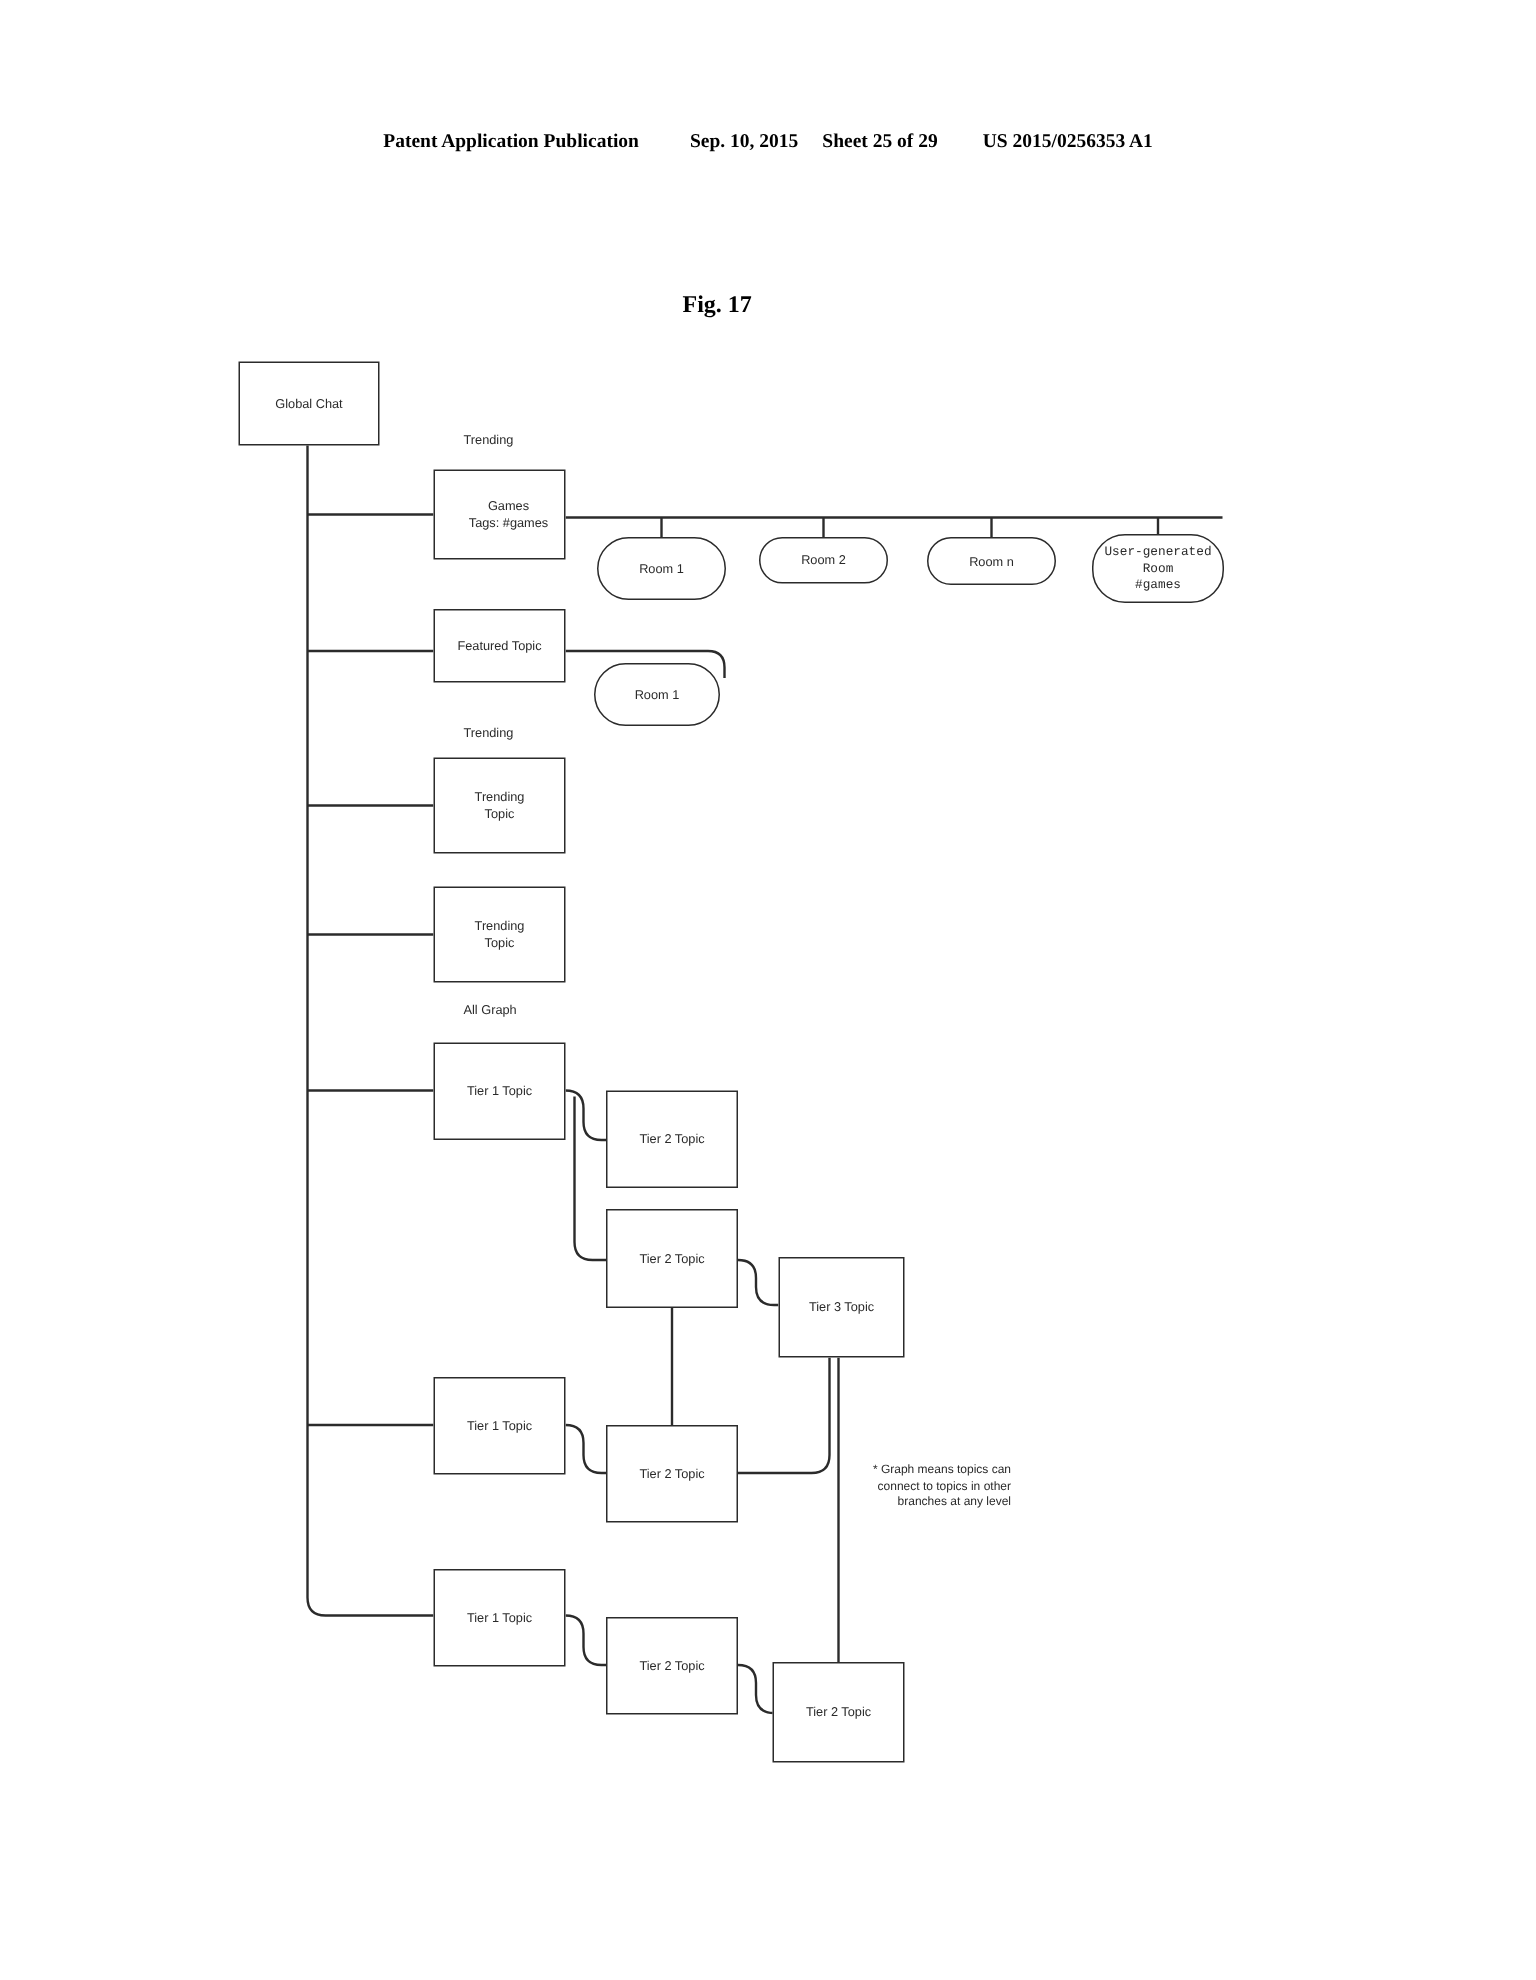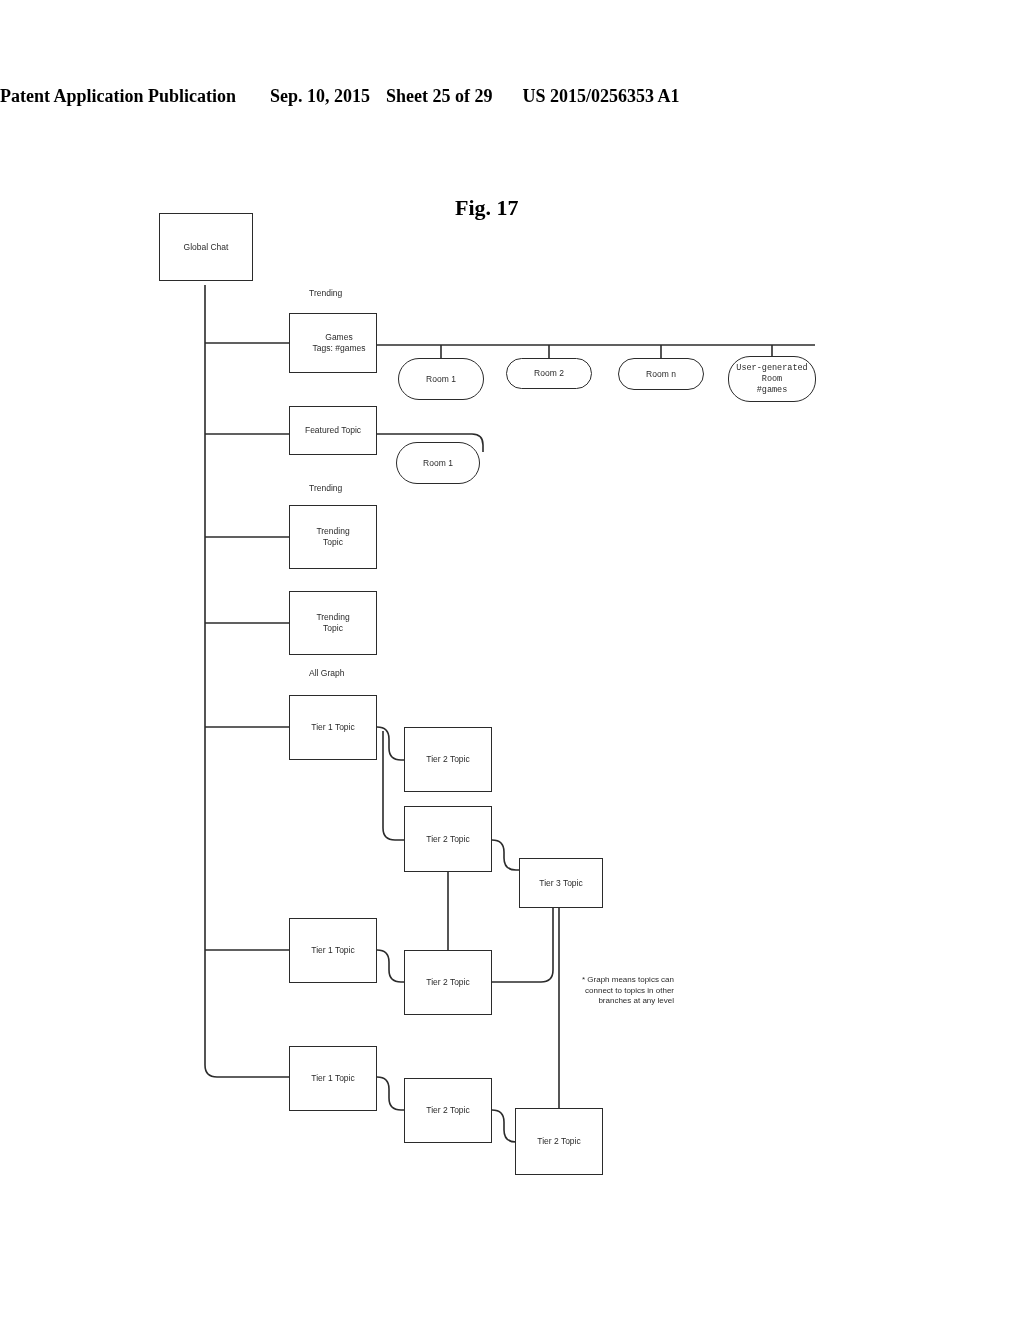--- a/index.html
+++ b/index.html
@@ -16,39 +16,40 @@
     color: #000000;
     overflow: hidden;
   }
 
   
   #patent-header {
     position: absolute;
     top: 86px;
     left: 0;
     width: 1024px;
+    text-align: center;
     font-family: "Liberation Serif", serif;
     font-weight: bold;
-    font-size: 18px;
+    font-size: 13px;
     letter-spacing: 0px;
     white-space: nowrap;
   }
   #patent-header .hdr-seg { display: inline-block; }
   .gap-lg { display: inline-block; width: 34px; }
   .gap-md { display: inline-block; width: 16px; }
   .gap-xl { display: inline-block; width: 30px; }
 
   
   #fig-label {
     position: absolute;
     top: 195px;
     left: 455px;
     font-family: "Liberation Serif", serif;
     font-weight: bold;
-    font-size: 22px;
+    font-size: 16px;
   }
 
   
   #diagram {
     position: absolute;
     top: 0;
     left: 0;
     width: 1024px;
     height: 1320px;
   }
@@ -159,21 +160,21 @@
       <path d="M377,1077 Q389,1077 389,1089 L389,1098 Q389,1110 401,1110 L404,1110"></path>
 
       <path d="M492,1110 Q504,1110 504,1122 L504,1130 Q504,1142 516,1142 L519,1142"></path>
     </g>
   </svg>
 
   <div class="caption" style="left:309px; top:288px;">Trending</div>
   <div class="caption" style="left:309px; top:483px;">Trending</div>
   <div class="caption" style="left:309px; top:668px;">All Graph</div>
 
-  <div class="node" style="left:159px; top:213px; width:94px; height:68px;">
+  <div class="node" style="left:159px; top:241px; width:94px; height:56px;">
     <span class="node-label">Global Chat</span>
   </div>
 
   <div class="node" style="left:289px; top:313px; width:88px; height:60px;padding-left:12px;">
     <span class="node-label">Games
 Tags: #games</span>
   </div>
 
   <div class="node rounded" style="left:398px; top:358px; width:86px; height:42px;">
     <span class="node-label">Room 1</span>
@@ -216,21 +217,21 @@
   </div>
 
   <div class="node" style="left:404px; top:727px; width:88px; height:65px;">
     <span class="node-label">Tier 2 Topic</span>
   </div>
 
   <div class="node" style="left:404px; top:806px; width:88px; height:66px;">
     <span class="node-label">Tier 2 Topic</span>
   </div>
 
-  <div class="node" style="left:519px; top:838px; width:84px; height:50px;margin-top:20px;">
+  <div class="node" style="left:519px; top:838px; width:84px; height:67px;">
     <span class="node-label">Tier 3 Topic</span>
   </div>
 
   <div class="node" style="left:289px; top:918px; width:88px; height:65px;">
     <span class="node-label">Tier 1 Topic</span>
   </div>
 
   <div class="node" style="left:404px; top:950px; width:88px; height:65px;">
     <span class="node-label">Tier 2 Topic</span>
   </div>

